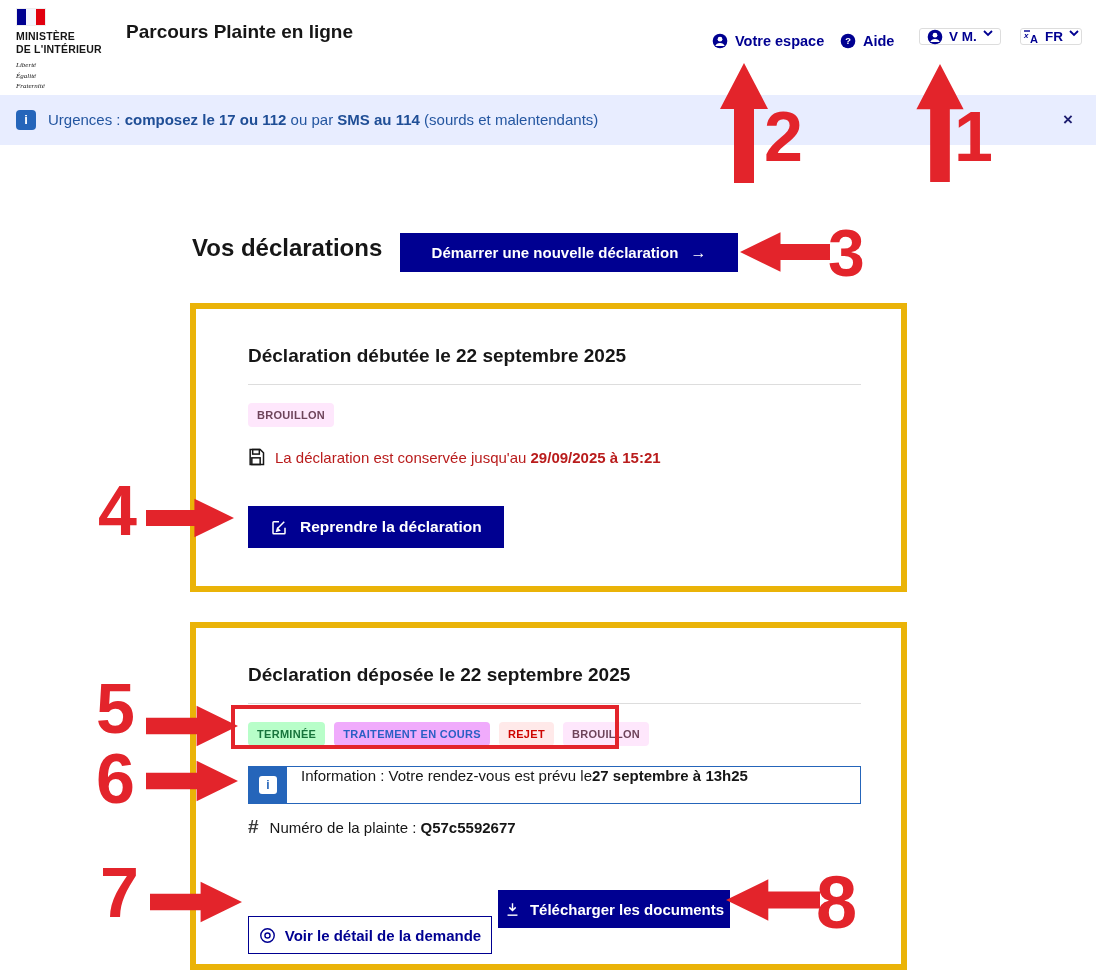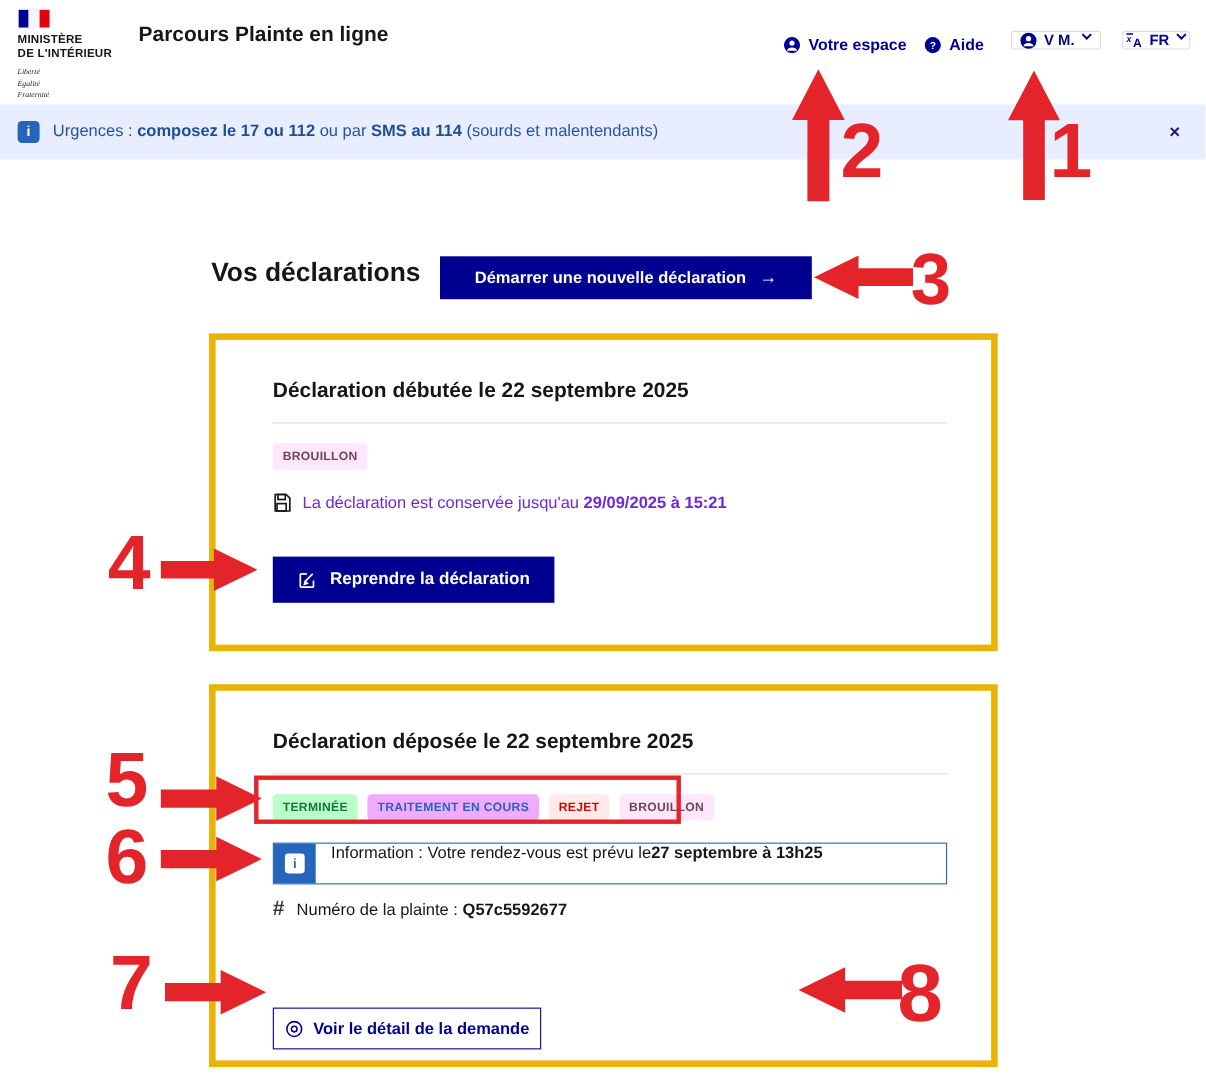--- a/index.html
+++ b/index.html
@@ -45,21 +45,21 @@
   .card-title { position:absolute; left:52px; top:36px; font-size:19px; font-weight:bold; color:#161616; }
   .card-divider { position:absolute; left:52px; top:75px; width:613px; height:1px; background:#ddd; }
 
   .badge { display:inline-flex; align-items:center; height:24px; padding:0 9px; border-radius:4px; font-size:11px; font-weight:bold; letter-spacing:.3px; white-space:nowrap; }
   .badge.success { background:#b8fec9; color:#18753c; }
   .badge.info    { background:#f0abfc; color:#2a5fc4; }
   .badge.error   { background:#ffe9e9; color:#ce0500; }
   .badge.draft   { background:#fee7fc; color:#6e445a; }
   .badge-row { position:absolute; left:52px; top:94px; display:flex; gap:9px; }
 
-  .save-row { position:absolute; left:50px; top:138px; display:flex; align-items:center; gap:9px; font-size:15px; color:#6d28d9; }
+  .save-row { position:absolute; left:50px; top:138px; display:flex; align-items:center; gap:9px; font-size:15px; color:#b91c1c; }
   .resume-btn { position:absolute; left:52px; top:197px; height:42px; padding:0 22px; font-size:15.5px; }
 
   .info-box { position:absolute; left:52px; top:138px; width:613px; height:38px; border:1px solid #2565ba; display:flex; align-items:stretch; background:#fff; }
   .info-box .ibx-icon { width:38px; background:#2565ba; color:#fff; display:flex; align-items:center; justify-content:center; }
   .ibx-i { width:18px; height:18px; background:#fff; color:#2565ba; border-radius:3px; font-size:12px; font-weight:bold; text-align:center; line-height:18px; }
   .info-box .ibx-text { display:flex; align-items:flex-start; padding-left:14px; font-size:15px; color:#161616; white-space:nowrap; }
 
   .num-row { position:absolute; left:52px; top:188px; display:flex; align-items:center; gap:11px; font-size:15px; color:#161616; }
   .hash { font-size:19px; font-weight:bold; color:#3a3a3a; }
 
@@ -200,20 +200,27 @@
       <span class="hash">#</span>
       <span><span>Numéro de la plainte : </span><span class="bold">Q57c5592677</span></span>
     </div>
     <button class="btn btn-secondary detail-btn">
       <svg width="17" height="17" viewBox="0 0 24 24">
         <circle cx="12" cy="12" r="9.5" fill="none" stroke="#000091" stroke-width="2"></circle>
         <circle cx="12" cy="12" r="3.6" fill="none" stroke="#000091" stroke-width="2"></circle>
       </svg>
       <span>Voir le détail de la demande</span>
     </button>
+    <button class="btn btn-primary download-btn">
+      <svg width="17" height="17" viewBox="0 0 24 24">
+        <path d="M12 3 v10 M7.5 9 l4.5 4.5 4.5 -4.5" fill="none" stroke="#fff" stroke-width="2"></path>
+        <line x1="5" y1="20" x2="19" y2="20" stroke="#fff" stroke-width="2"></line>
+      </svg>
+      <span>Télécharger les documents</span>
+    </button>
   </div>
 
   <div class="ann-rect"></div>
 
   <svg class="ann ann-arrow" style="left:916px; top:64px;" width="48" height="118" viewBox="0 0 48 120">
     <polygon points="24,0 48,46 34,46 34,120 14,120 14,46 0,46"></polygon>
   </svg>
   <div class="ann ann-num" style="left:954px; top:102px; font-size:70px;">1</div>
 
   <svg class="ann ann-arrow" style="left:720px; top:62px;" width="48" height="122" viewBox="0 0 48 120">

